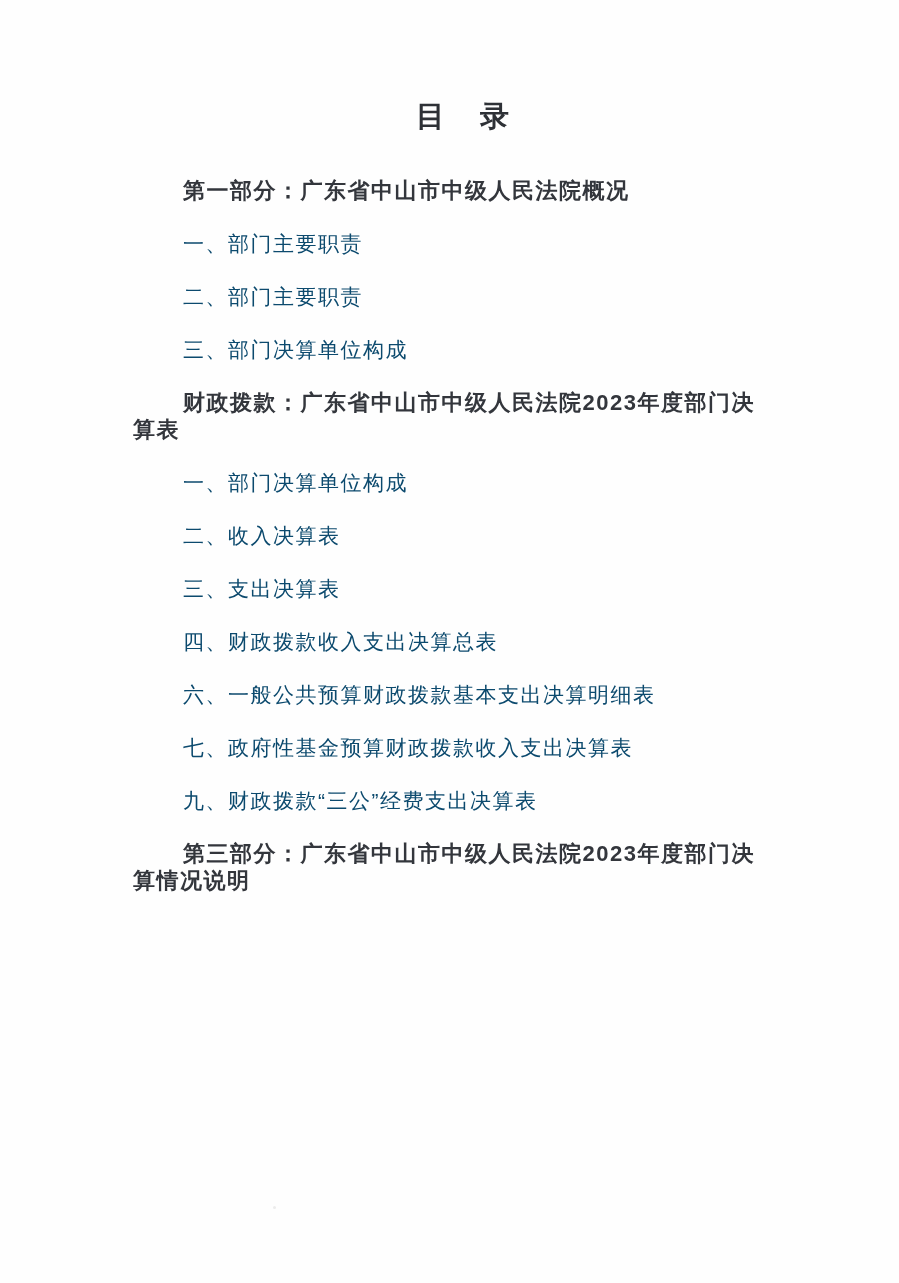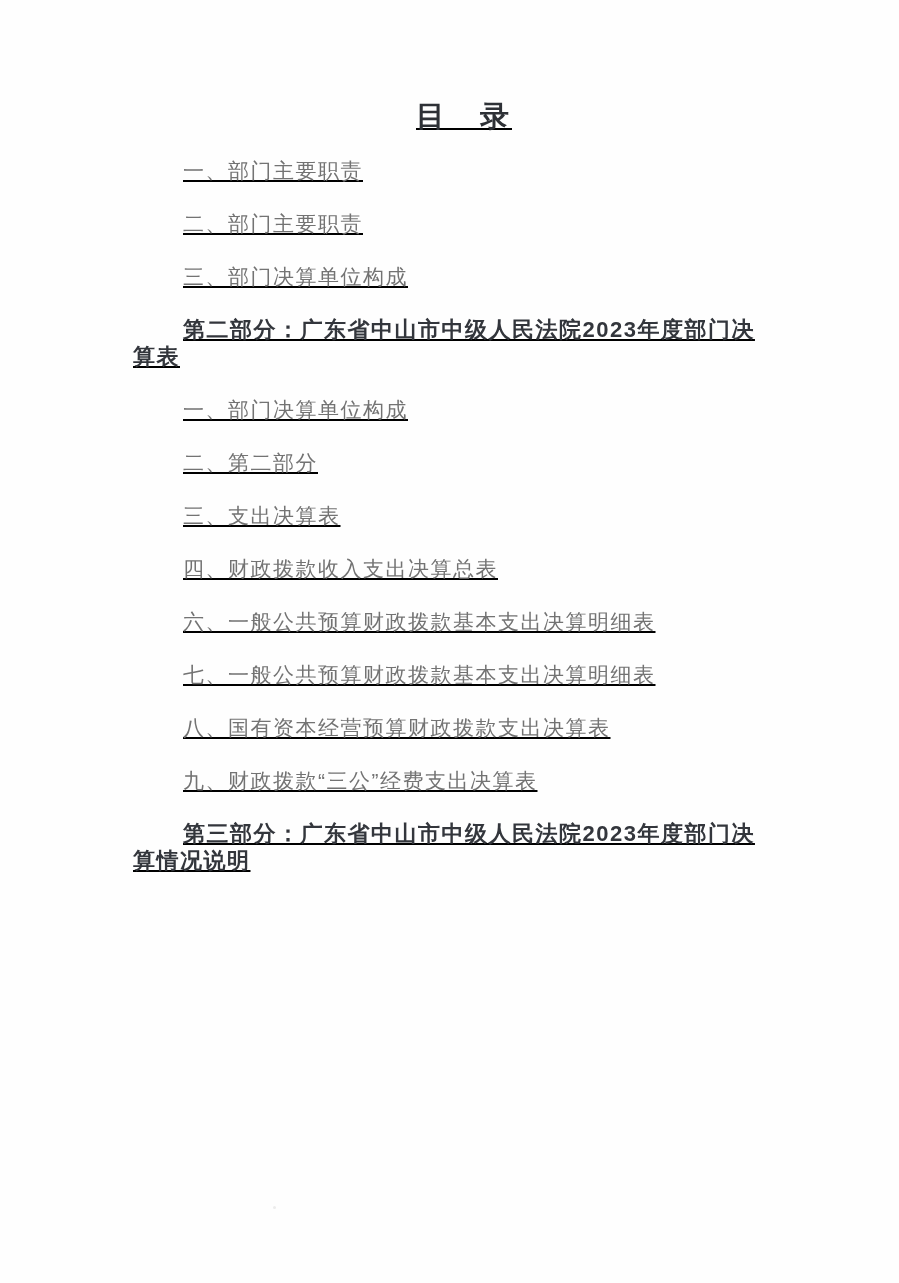--- a/index.html
+++ b/index.html
@@ -12,21 +12,20 @@
     width: 899px;
     height: 1283px;
     background: #fefefe;
     box-sizing: border-box;
     padding: 101px 0 0 133px;
     overflow: hidden;
     font-family: "Liberation Sans", sans-serif;
   }
   .content {
     width: 630px;
-    text-decoration: underline;
   }
   .doc-title {
     margin: 0;
     padding-left: 32px;
     font-size: 29px;
     line-height: 30px;
     font-weight: 700;
     letter-spacing: 3px;
     text-align: center;
     color: #2e3136;
@@ -44,55 +43,55 @@
   .section-heading.first {
     margin-top: 46px;
   }
   .toc-item {
     margin: 26px 0 0 0;
     font-size: 21px;
     line-height: 27px;
     font-weight: 500;
     letter-spacing: 1.5px;
     text-indent: 50px;
-    color: #737373;
+    color: #0c4a6e;
     word-break: break-all;
   }
   .scan-speck {
     position: absolute;
     left: 273px;
     top: 1206px;
     width: 3px;
     height: 3px;
     border-radius: 50%;
     background: #ececec;
   }
 </style>
 </head>
 <body>
 
 <div class="page">
   <div class="content">
 
     <h1 class="doc-title">目　录</h1>
 
+    <p class="section-heading first">第一部分：广东省中山市中级人民法院概况</p>
 
     <p class="toc-item">一、部门主要职责</p>
     <p class="toc-item">二、部门主要职责</p>
     <p class="toc-item">三、部门决算单位构成</p>
 
-    <p class="section-heading">第二部分：广东省中山市中级人民法院2023年度部门决算表</p>
+    <p class="section-heading">财政拨款：广东省中山市中级人民法院2023年度部门决算表</p>
 
     <p class="toc-item">一、部门决算单位构成</p>
-    <p class="toc-item">二、第二部分</p>
+    <p class="toc-item">二、收入决算表</p>
     <p class="toc-item">三、支出决算表</p>
     <p class="toc-item">四、财政拨款收入支出决算总表</p>
     <p class="toc-item">六、一般公共预算财政拨款基本支出决算明细表</p>
-    <p class="toc-item">七、一般公共预算财政拨款基本支出决算明细表</p>
-    <p class="toc-item">八、国有资本经营预算财政拨款支出决算表</p>
+    <p class="toc-item">七、政府性基金预算财政拨款收入支出决算表</p>
     <p class="toc-item">九、财政拨款“三公”经费支出决算表</p>
 
     <p class="section-heading">第三部分：广东省中山市中级人民法院2023年度部门决算情况说明</p>
 
 
   </div>
 
   <div class="scan-speck"></div>
 </div>
 

